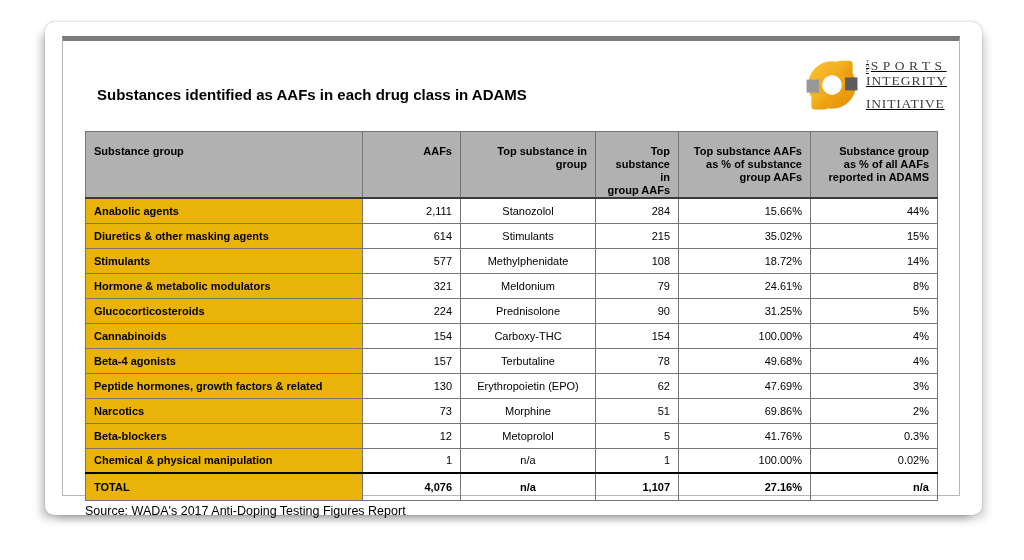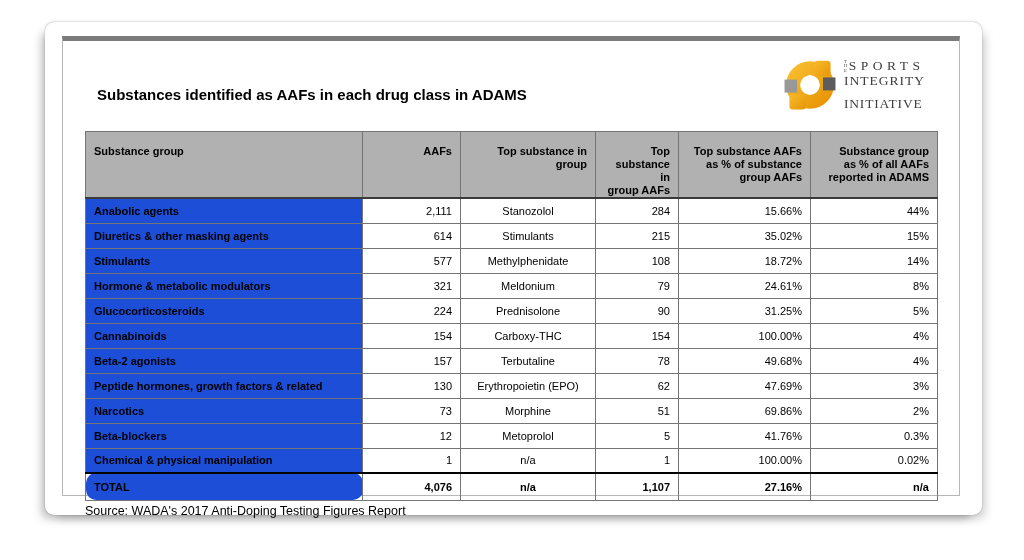--- a/index.html
+++ b/index.html
@@ -58,24 +58,25 @@
     padding: 33px 0 16px 0;
     font-size: 15px;
     line-height: 17px;
     font-weight: bold;
     color: #000;
   }
 
   
   .logo {
     position: absolute;
-    top: 6px; right: 34px;
+    top: 6px; right: 12px;
     display: flex;
     align-items: center;
     gap: 7px;
+    text-decoration: underline;
   }
   .logo-text {
     font-family: "Liberation Serif", "DejaVu Serif", serif;
     color: #3e3e3e;
     font-size: 13.5px;
     line-height: 13.5px;
     white-space: nowrap;
   }
   .logo-line1 { display: flex; align-items: flex-start; letter-spacing: 4.5px; }
   .logo-the {
@@ -109,35 +110,34 @@
     font-weight: bold;
     line-height: 13px;
     white-space: pre-line;
     border-bottom: 2px solid #3a3a3a;
   }
   .aaf thead th:first-child { text-align: left; }
   .aaf thead th:not(:first-child) { text-align: right; }
 
   .aaf tbody td { height: 25px; }
   .aaf td:first-child {
-    background: #1d4ed8;
+    background: #eab308;
     font-weight: bold;
     text-align: left;
   }
   .aaf td:nth-child(3) { text-align: center; }
   .aaf td:nth-child(2),
   .aaf td:nth-child(4),
   .aaf td:nth-child(5),
   .aaf td:nth-child(6) { text-align: right; }
 
   .aaf tfoot td {
     border-top: 2px solid #000;
     font-weight: bold;
     height: 27px;
-    border-radius: 10px;
   }
 
   
   .source {
     padding-top: 3px;
     font-size: 12.5px;
     color: #000;
   }
 </style>
 </head>
@@ -247,21 +247,21 @@
             </tr>
             <tr>
               <td>Cannabinoids</td>
               <td>154</td>
               <td>Carboxy-THC</td>
               <td>154</td>
               <td>100.00%</td>
               <td>4%</td>
             </tr>
             <tr>
-              <td>Beta-2 agonists</td>
+              <td>Beta-4 agonists</td>
               <td>157</td>
               <td>Terbutaline</td>
               <td>78</td>
               <td>49.68%</td>
               <td>4%</td>
             </tr>
             <tr>
               <td>Peptide hormones, growth factors &amp; related</td>
               <td>130</td>
               <td>Erythropoietin (EPO)</td>

